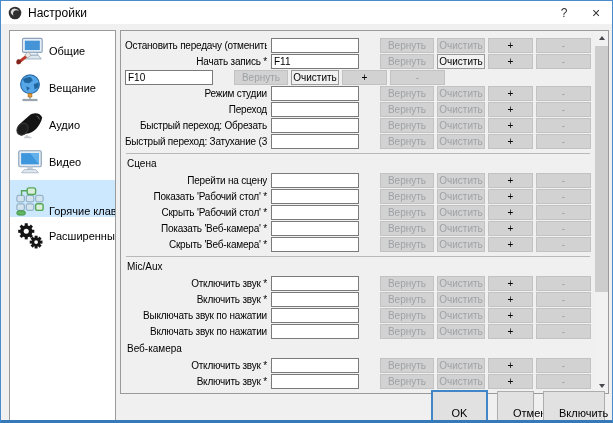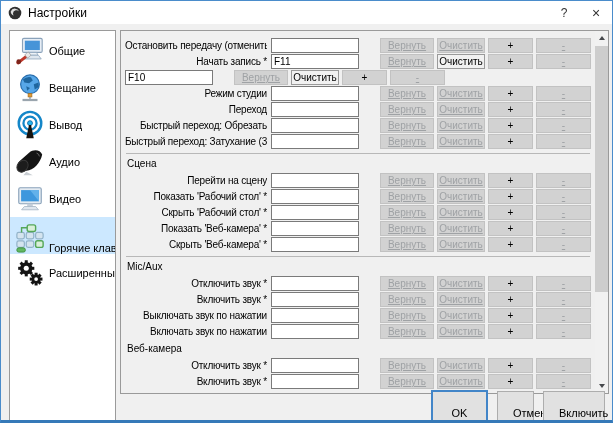--- a/index.html
+++ b/index.html
@@ -34,21 +34,21 @@
   .main{position:absolute;left:119px;top:29px;width:489px;height:364px;background:#f0f0f0;
     border:1px solid #9a9a9a;overflow:hidden;}
   .content{position:absolute;left:0;top:0;right:14px;bottom:0;padding:7px 3px 0 4px;overflow:hidden;}
   .hk-row{display:flex;align-items:center;height:15px;margin-bottom:1px;}
   .hk-label{flex:1;min-width:0;font-size:10px;letter-spacing:-0.2px;text-align:right;
     white-space:nowrap;overflow:hidden;margin-right:4px;}
   .hk-input{width:88px;height:15px;border:1px solid #7a7a7a;background:#fff;font-family:inherit;
     font-size:10px;padding:0 2px;margin-right:21px;flex:0 0 88px;}
   .hk-btn{height:15px;font-family:inherit;font-size:10px;line-height:13px;text-align:center;
     border:1px solid #c2c2c2;background:#d2d2d2;color:#000;margin-right:3px;padding:0;flex:none;}
-  .hk-btn.off{color:#9fa2a5;text-decoration:underline;}
+  .hk-btn.off{color:#9fa2a5;}
   .hk-btn.clear-on{background:#f1f1f1;border-color:#9a9a9a;}
   .b-revert{width:54px;} .b-clear{width:48px;} .b-add{width:45px;} .b-remove{width:55px;margin-right:0;}
   .sec-title{font-size:10px;margin:4px 0 3px 2px;height:12px;}
   .sep{border-top:1px solid #b8b8b8;margin:4px 1px 4px 1px;height:0;}
   
   .vscroll{position:absolute;top:0;right:0;bottom:0;width:13px;background:#f1f1f1;}
   .vs-btn{position:absolute;left:0;width:13px;height:14px;display:flex;align-items:center;justify-content:center;}
   .vs-up{top:0;} .vs-down{bottom:0;}
   .vs-thumb{position:absolute;left:0;top:15px;width:13px;height:246px;background:#cdcdcd;}
   
@@ -107,31 +107,20 @@
     <circle cx="16" cy="12" r="10" fill="#57a7e8" stroke="#2a6fae" stroke-width="1.3"></circle>
     <path d="M8.5 7 Q12 3.5 17 4.5 L19 8 L15 11 L10 10 Z" fill="#1f669f"></path>
     <path d="M20 12 L25 10 L25.5 15 L21 17.5 Z" fill="#1f669f"></path>
     <path d="M12 14 L16 16 L13 19 Z" fill="#1f669f"></path>
     <rect x="14" y="22" width="4" height="3.5" fill="#e09a35" stroke="#a86f1f" stroke-width="0.8"></rect>
     <path d="M16 25.5 v2" stroke="#9aa5ae" stroke-width="2"></path>
     <path d="M8 28.8 h16" stroke="#9aa5ae" stroke-width="2.4"></path>
             </svg>
           </span>
           <span class="side-label">Вещание</span>
-        </div>
-        <div class="side-item">
-          <span class="side-icon">
-            <svg width="30" height="30" viewBox="0 0 32 32">
-    <circle cx="16" cy="14" r="12" fill="none" stroke="#1486c8" stroke-width="2.6"></circle>
-    <circle cx="16" cy="14" r="7" fill="none" stroke="#1486c8" stroke-width="2.4"></circle>
-    <circle cx="16" cy="14" r="2.6" fill="#26b6f0" stroke="#0f6da6" stroke-width="1"></circle>
-    <path d="M14.9 16 L12 30 h8 L17.1 16 Z" fill="#17130e"></path>
-            </svg>
-          </span>
-          <span class="side-label">Вывод</span>
         </div>
         <div class="side-item">
           <span class="side-icon">
             <svg width="30" height="30" viewBox="0 0 32 32">
     <path d="M29 8 C27 3 20 2 15 6 L5 15 C2 17.5 3 22 6 23.5 L10 25 C18 27 27 18 29 8 Z" fill="#141414"></path>
     <ellipse cx="8" cy="20.5" rx="5.5" ry="6.8" transform="rotate(38 8 20.5)" fill="#1c1c1c" stroke="#3a3a3a"></ellipse>
     <path d="M23 6.5 a4 4 0 0 1 3 3.5" stroke="#6f6f6f" stroke-width="1" fill="none"></path>
     <path d="M12 26.5 l7 3.5 h-10 z" fill="#c9ced3"></path>
             </svg>
           </span>

